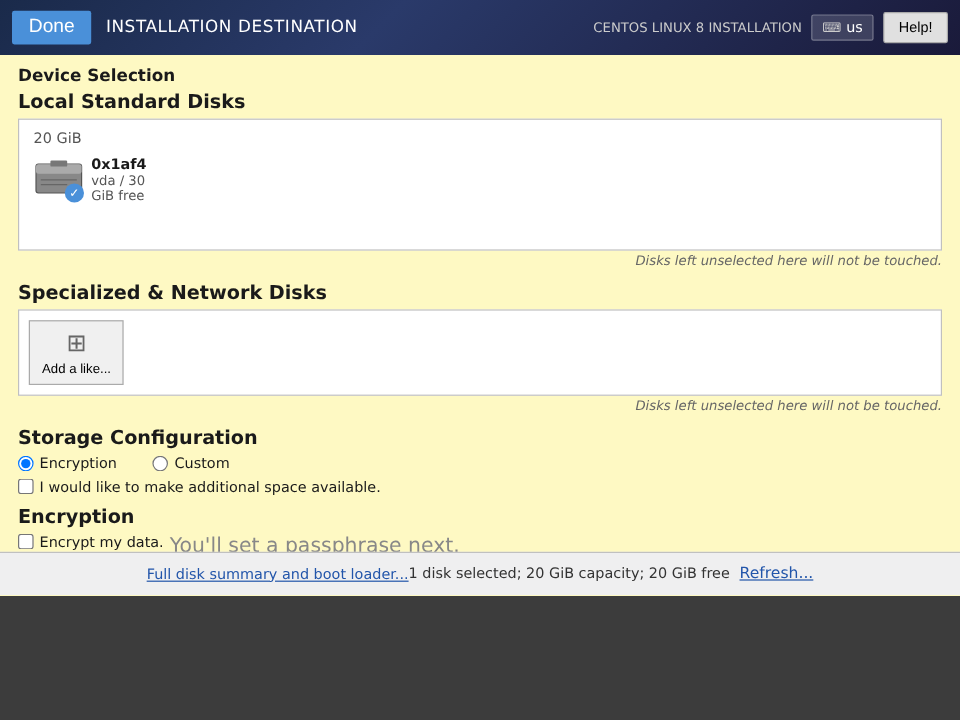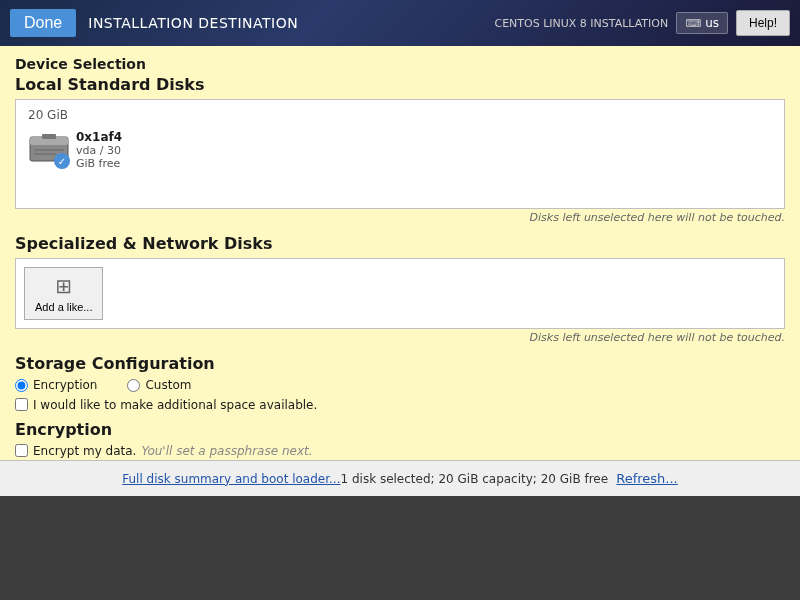--- a/index.html
+++ b/index.html
@@ -215,23 +215,22 @@
       gap: 5px;
       font-size: 12px;
       margin-bottom: 8px;
     }
 
     
     .encryption-section {
       margin-top: 4px;
     }
     .encrypt-desc {
-      font-size: 12px;
+      font-size: 17px;
       color: #888;
-      font-style: italic;
     }
 
     
     .footer {
       position: absolute;
       bottom: 0;
       left: 0;
       right: 0;
       background: #efeff0;
       border-top: 1px solid #c0c0c0;

